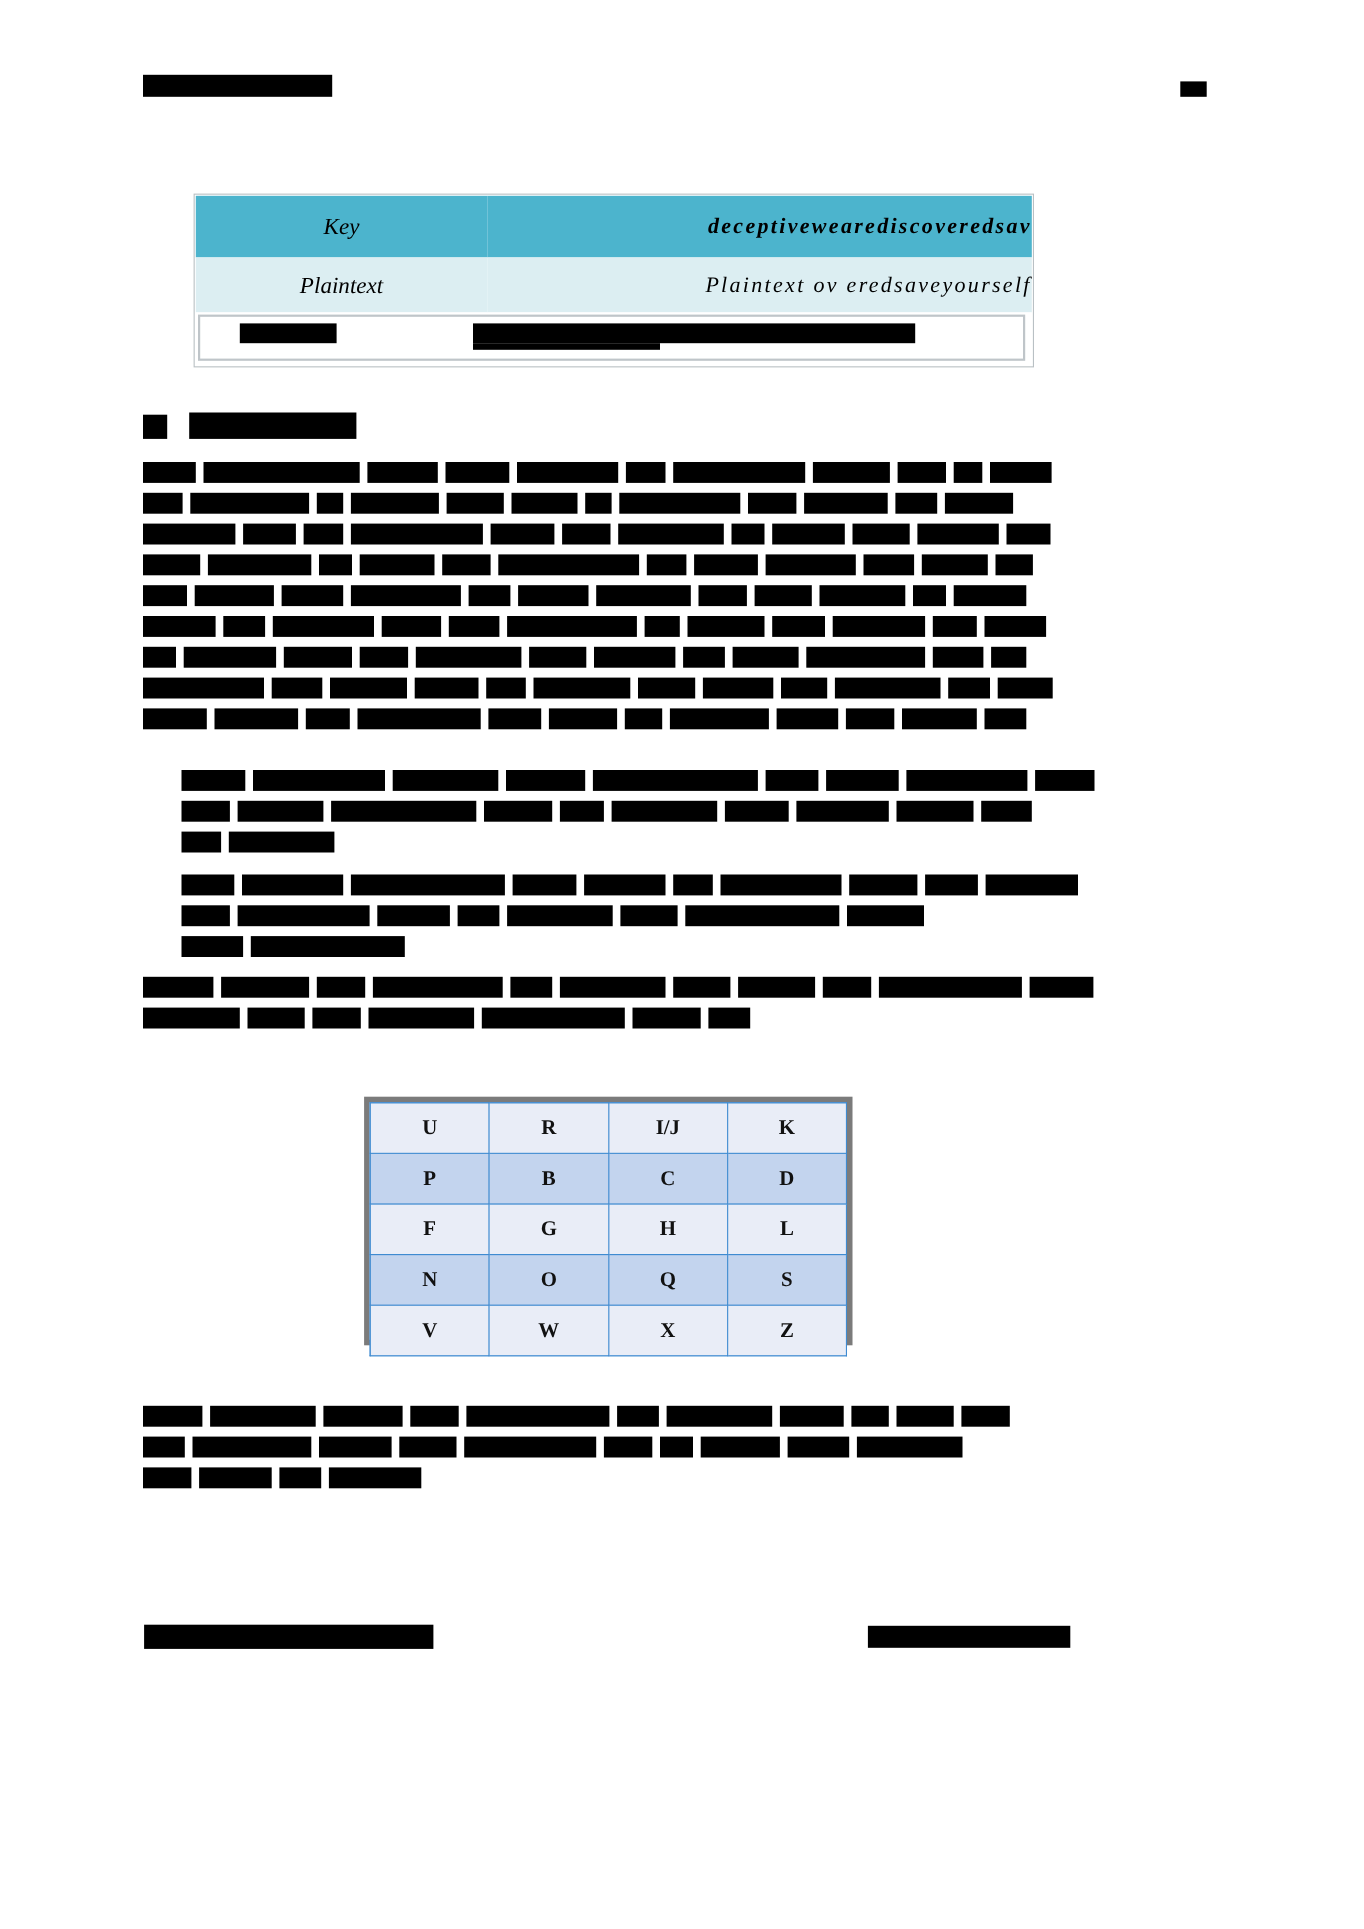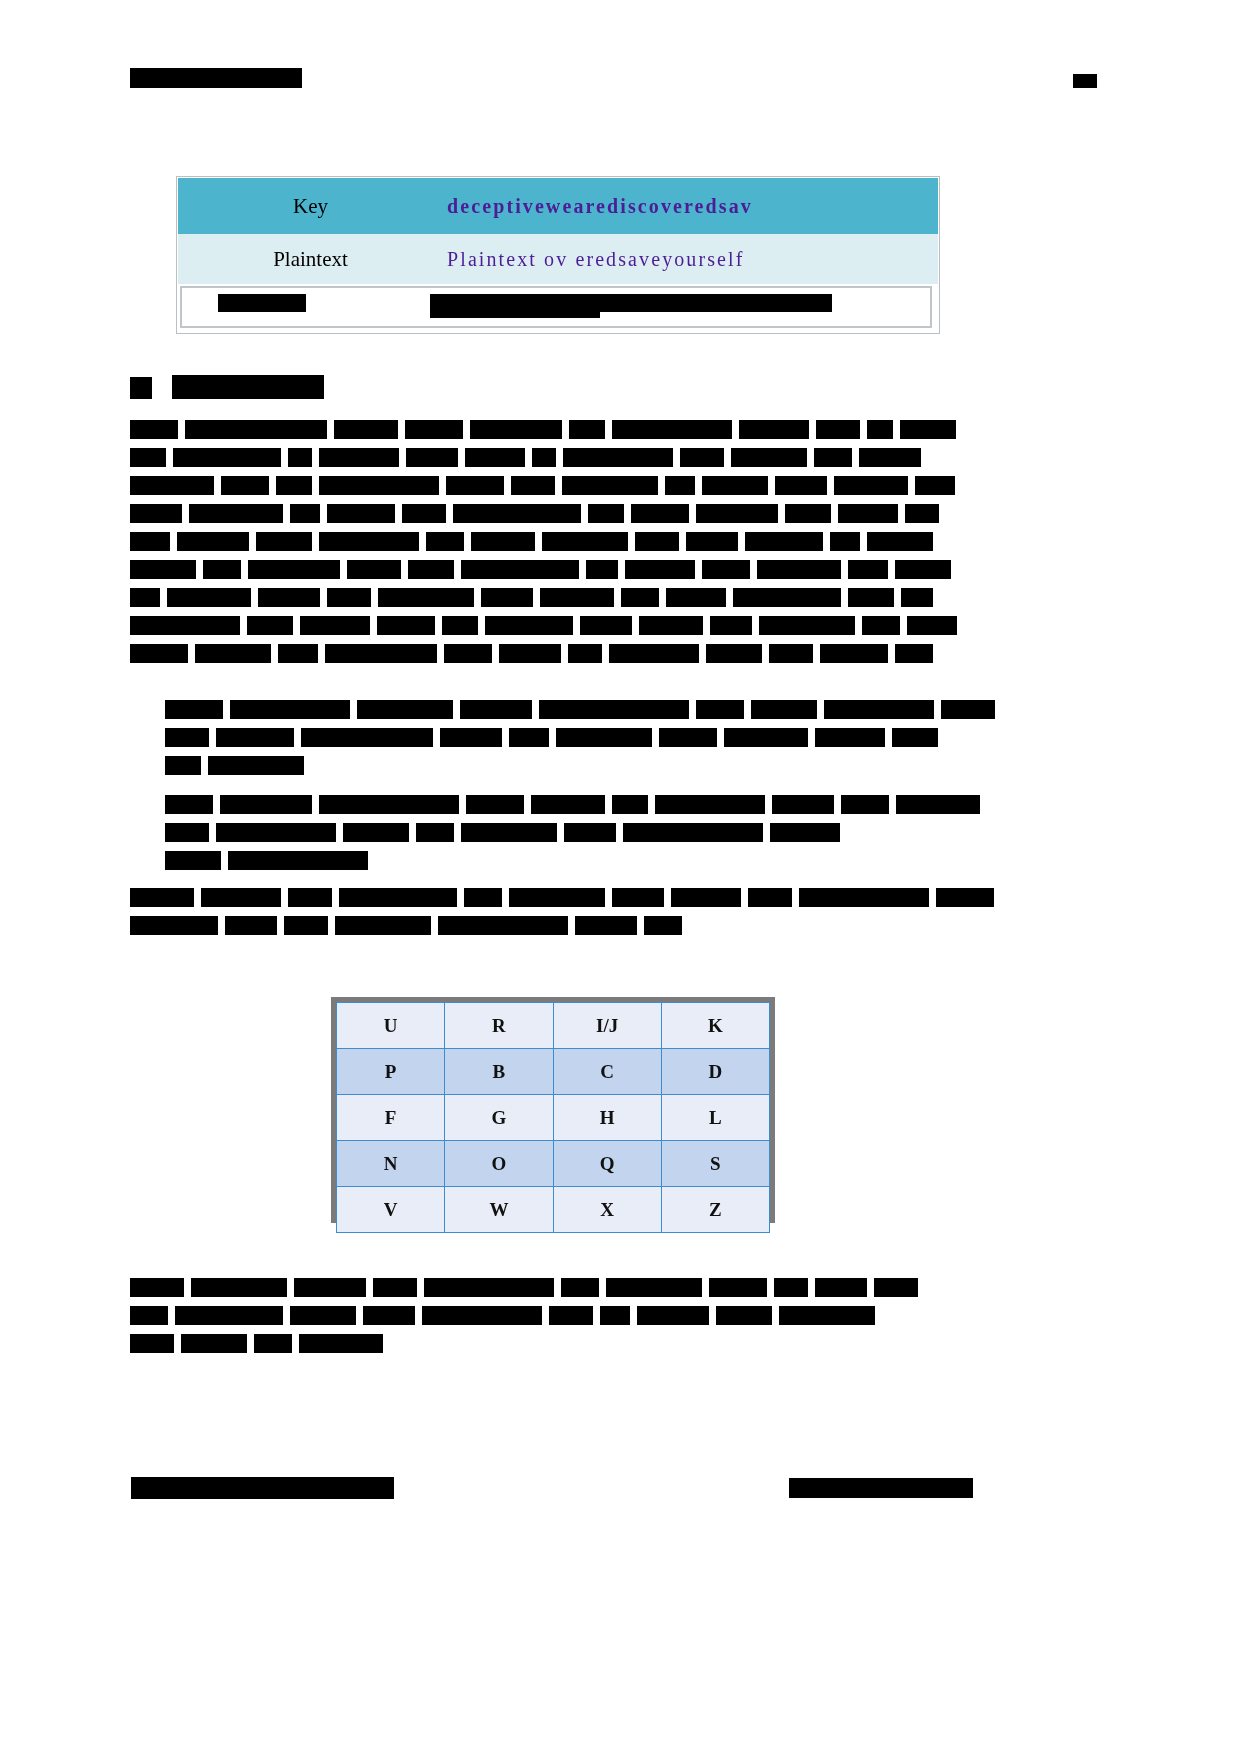--- a/index.html
+++ b/index.html
@@ -9,28 +9,28 @@
 
   
   .redact{background:#000;display:block;position:absolute;}
   .rseg{background:#000;display:inline-block;height:100%;vertical-align:top;}
 
   
   .hdr-left{left:130px;top:68px;width:172px;height:20px;}
   .hdr-right{left:1073px;top:74px;width:24px;height:14px;}
 
   
-  .cipher-wrap{position:absolute;left:178px;top:178px;width:760px;}
+  .cipher-wrap{position:absolute;left:178px;top:178px;width:760px;font-style:italic;}
   .cipher-table{width:100%;border-collapse:separate;border-spacing:0;}
   .cipher-table td{padding:0;}
   .ct-row1 td{background:#4cb4cd;height:56px;}
   .ct-row2 td{background:#dceef2;height:50px;}
   .ct-row3 td{background:#ffffff;height:46px;}
   .ct-label{width:265px;text-align:center;font-size:21px;color:#000;}
-  .ct-val{text-align:left;font-size:20px;color:#4c1d95;padding-left:4px !important;}
+  .ct-val{text-align:right;font-size:20px;color:#000000;padding-left:4px !important;}
   .ct-row1 .ct-val{font-weight:bold;letter-spacing:2.1px;}
   .ct-row2 .ct-val{letter-spacing:2.1px;}
   .cipher-outline{position:absolute;left:176px;top:176px;width:764px;height:158px;border:1px solid #b9c0c4;box-sizing:border-box;pointer-events:none;}
   .cipher-row3-box{position:absolute;left:180px;top:286px;width:752px;height:42px;border:2px solid #bfc5c9;background:#fff;box-sizing:border-box;}
 
   
   .sec-num{left:130px;top:377px;width:22px;height:22px;}
   .sec-title{left:172px;top:375px;width:152px;height:24px;}
 
   

